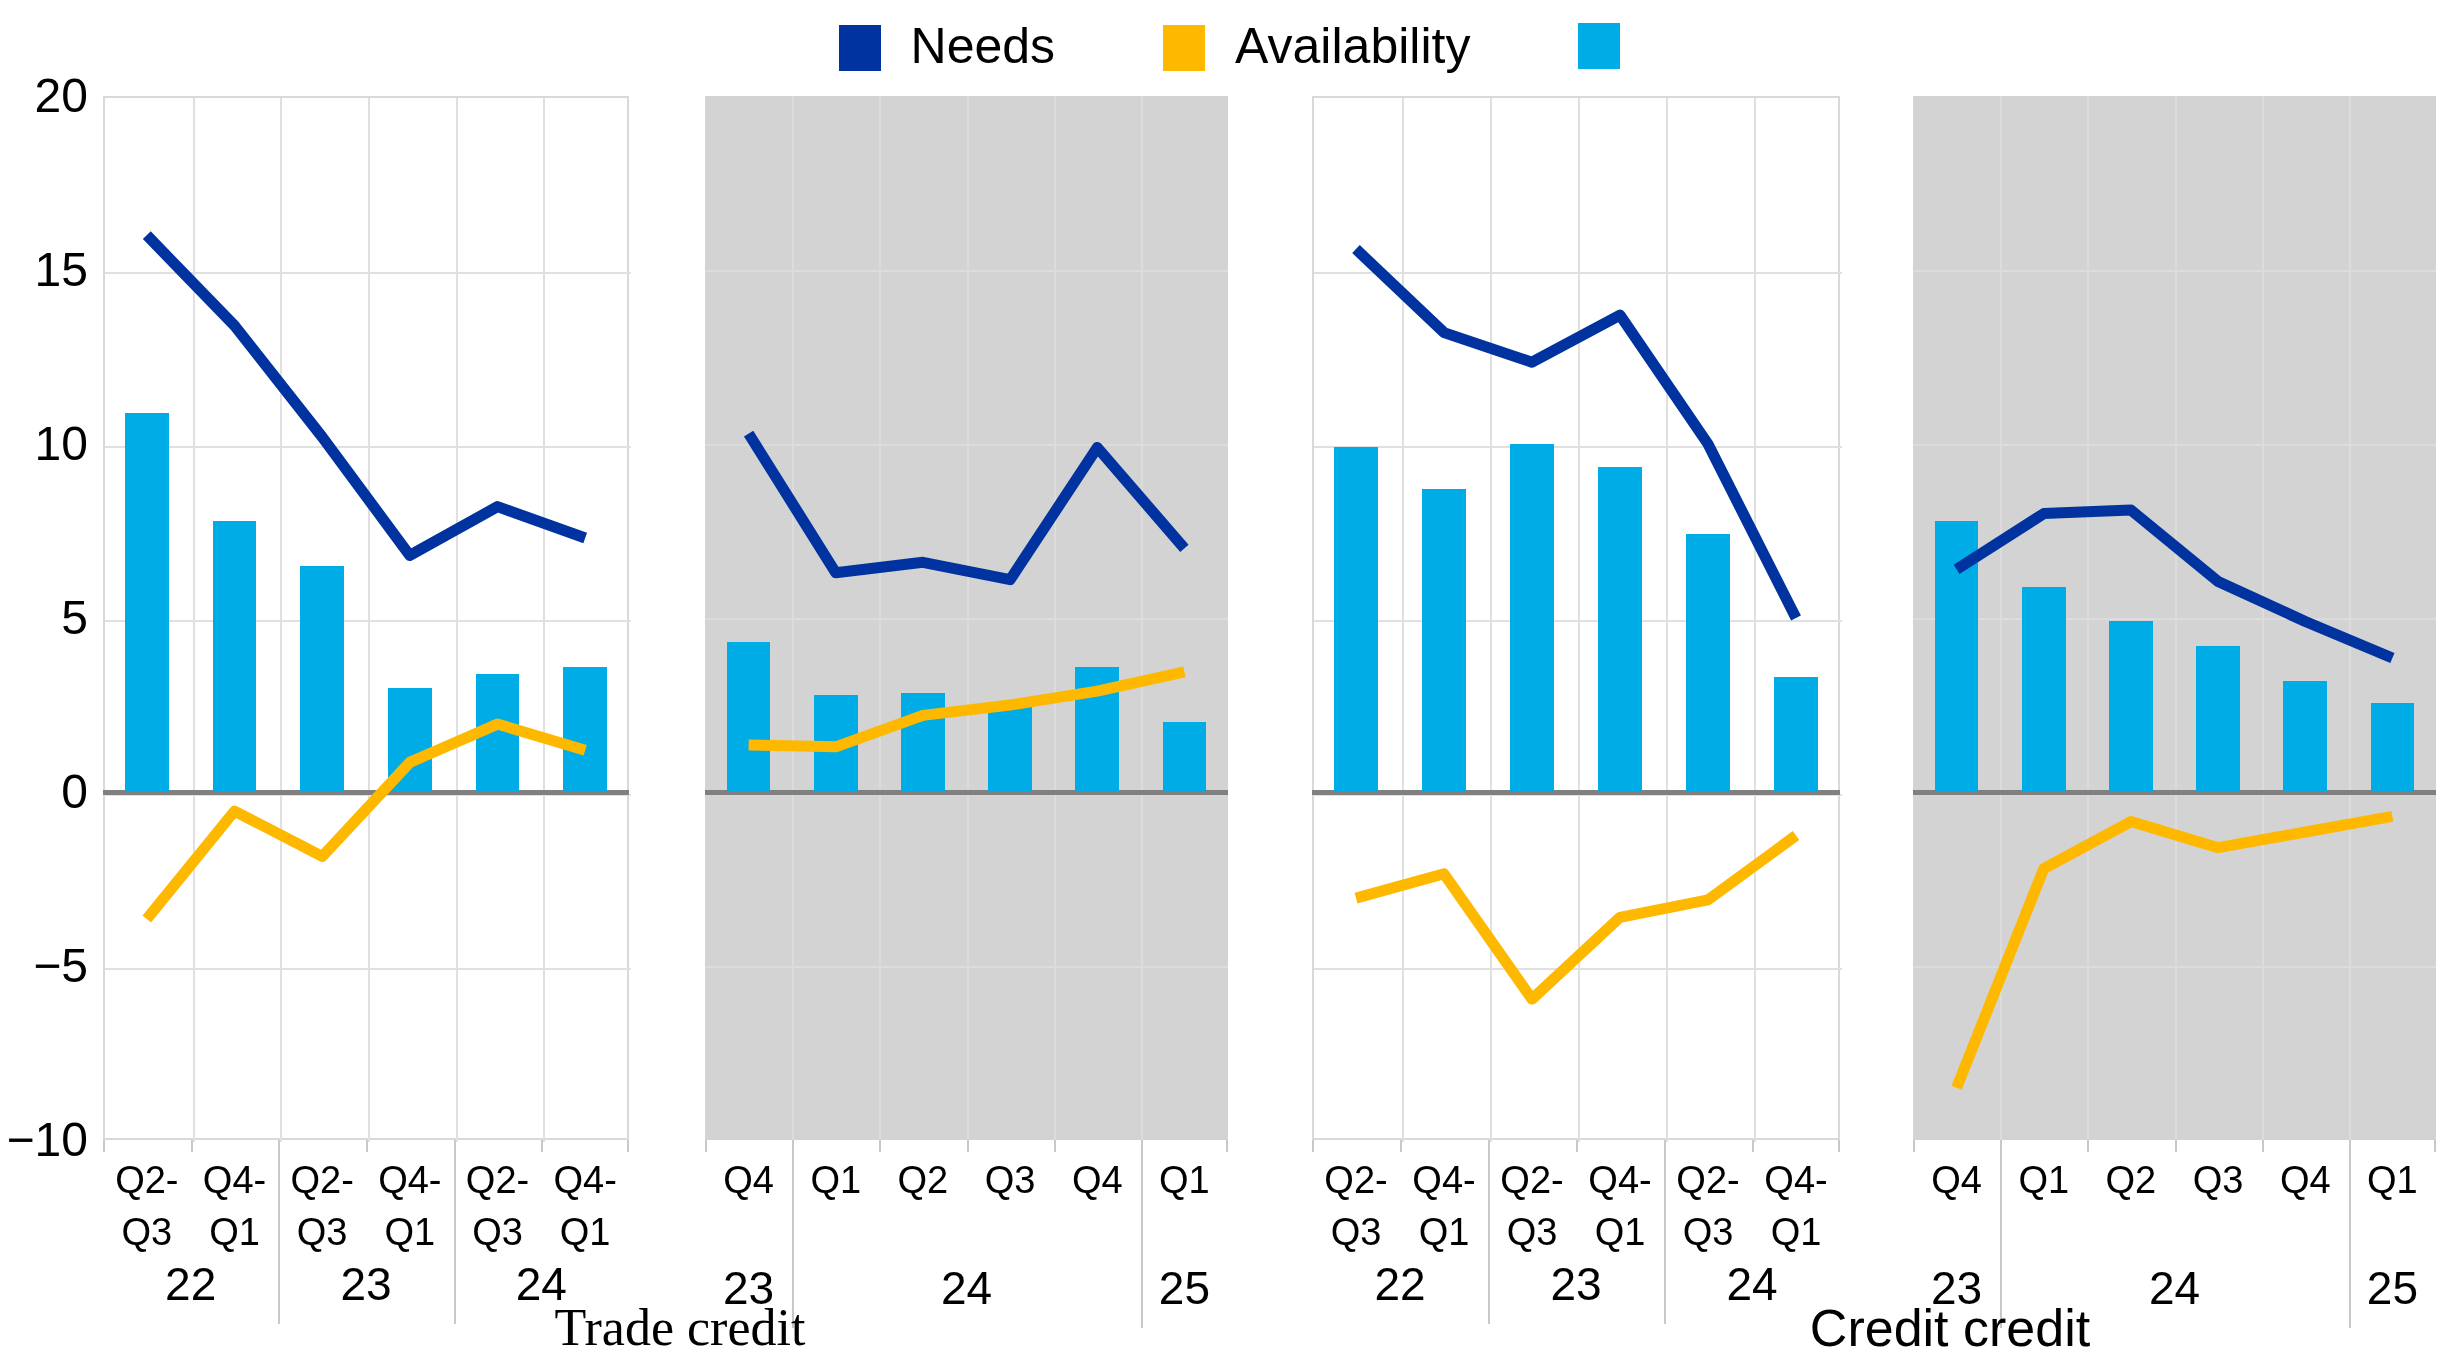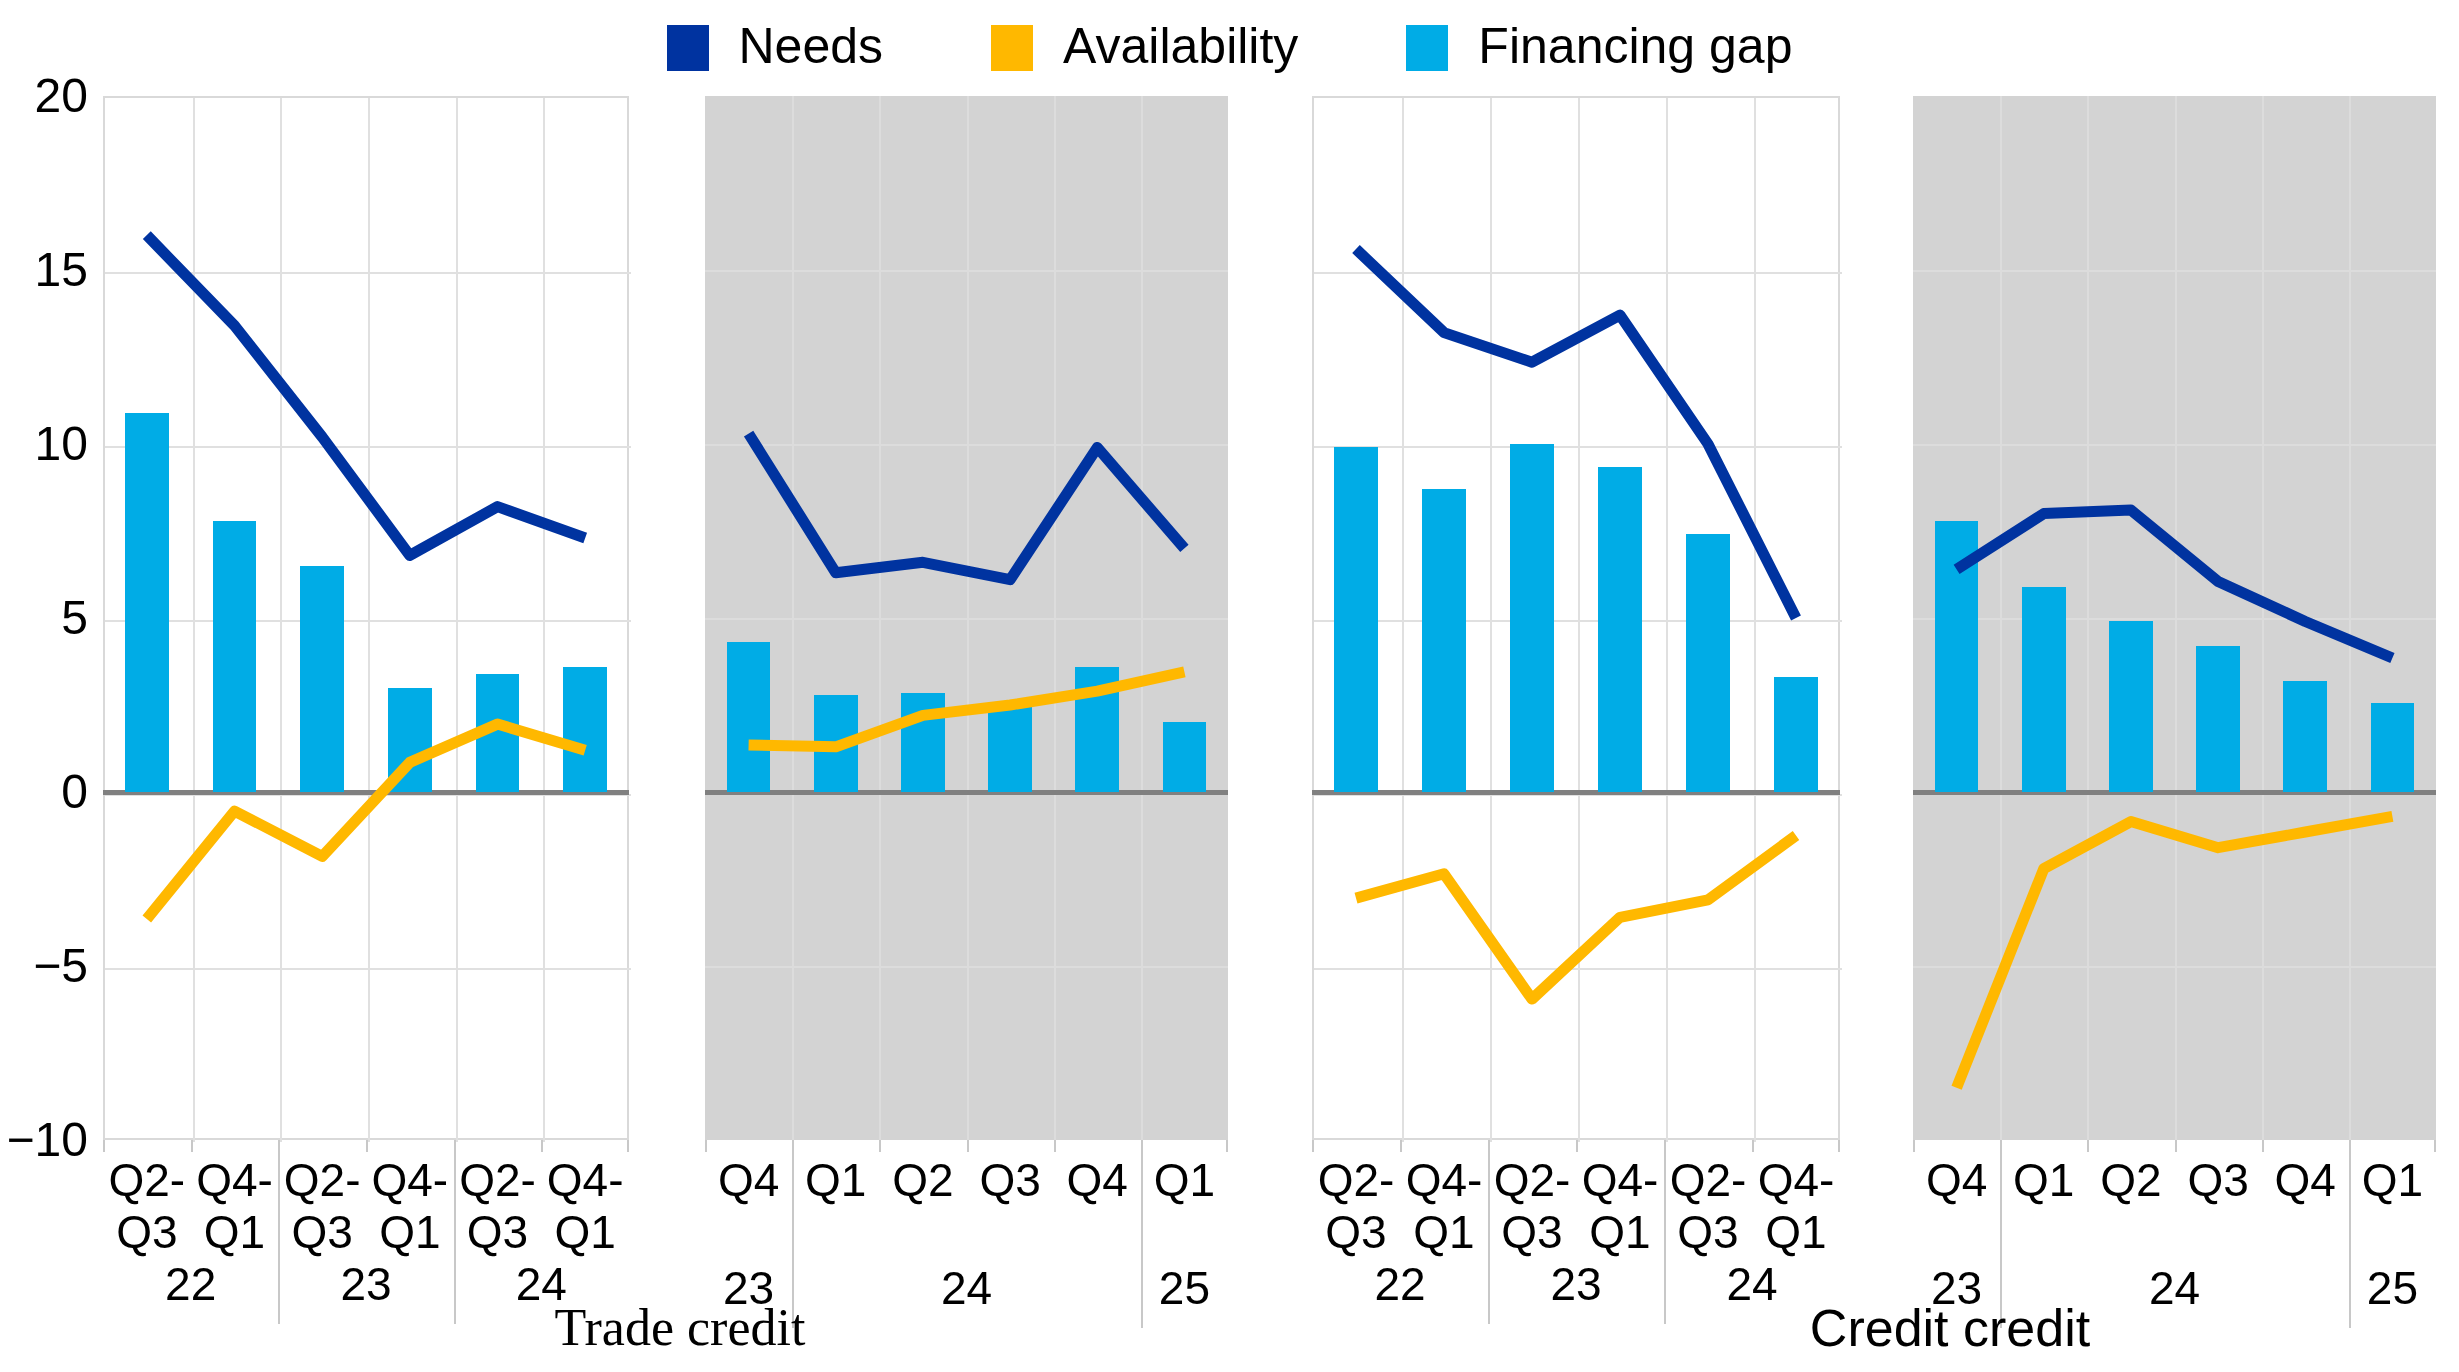--- a/index.html
+++ b/index.html
@@ -28,21 +28,21 @@
   .gline-h.on-grey{background:#dcdcdc;}
   .gline-v{position:absolute;top:0;width:2px;background:#e0e0e0;}
   .gline-v.on-grey{background:#dcdcdc;}
   .zeroline{position:absolute;height:5px;background:#808080;}
 
   .bar{position:absolute;background:#00ace6;}
   svg.lines{position:absolute;left:0;top:0;overflow:visible;}
 
   
   .xlabels{position:absolute;}
-  .xlab{position:absolute;text-align:center;font-size:46px;line-height:52px;
+  .xlab{position:absolute;text-align:center;font-size:38px;line-height:52px;
         transform:translateX(-50%);white-space:pre-line;}
   .yeargrp{position:absolute;text-align:center;font-size:46px;line-height:48px;
            transform:translateX(-50%);white-space:nowrap;}
   .xsep{position:absolute;width:2px;background:#c8c8c8;}
   .xtick{position:absolute;width:2px;background:#c8c8c8;}
 
   .grouptitle{position:absolute;font-size:52px;line-height:56px;
               transform:translateX(-50%);white-space:nowrap;}
 </style>
 </head>
@@ -54,21 +54,20 @@
       <div class="lg-item">
         <span class="lg-swatch" style="background: rgb(0, 51, 160);"></span>
         <span class="lg-label">Needs</span>
       </div>
       <div class="lg-item">
         <span class="lg-swatch" style="background: rgb(255, 184, 0);"></span>
         <span class="lg-label">Availability</span>
       </div>
       <div class="lg-item">
         <span class="lg-swatch" style="background: rgb(0, 172, 230);"></span>
-        <span class="lg-label">Financing gap</span>
       </div>
     </div>
 
   <div id="yaxis">
       <div class="ytick" style="top: 96px;">20</div>
       <div class="ytick" style="top: 270px;">15</div>
       <div class="ytick" style="top: 444px;">10</div>
       <div class="ytick" style="top: 618px;">5</div>
       <div class="ytick" style="top: 792px;">0</div>
       <div class="ytick" style="top: 966px;">−5</div>

